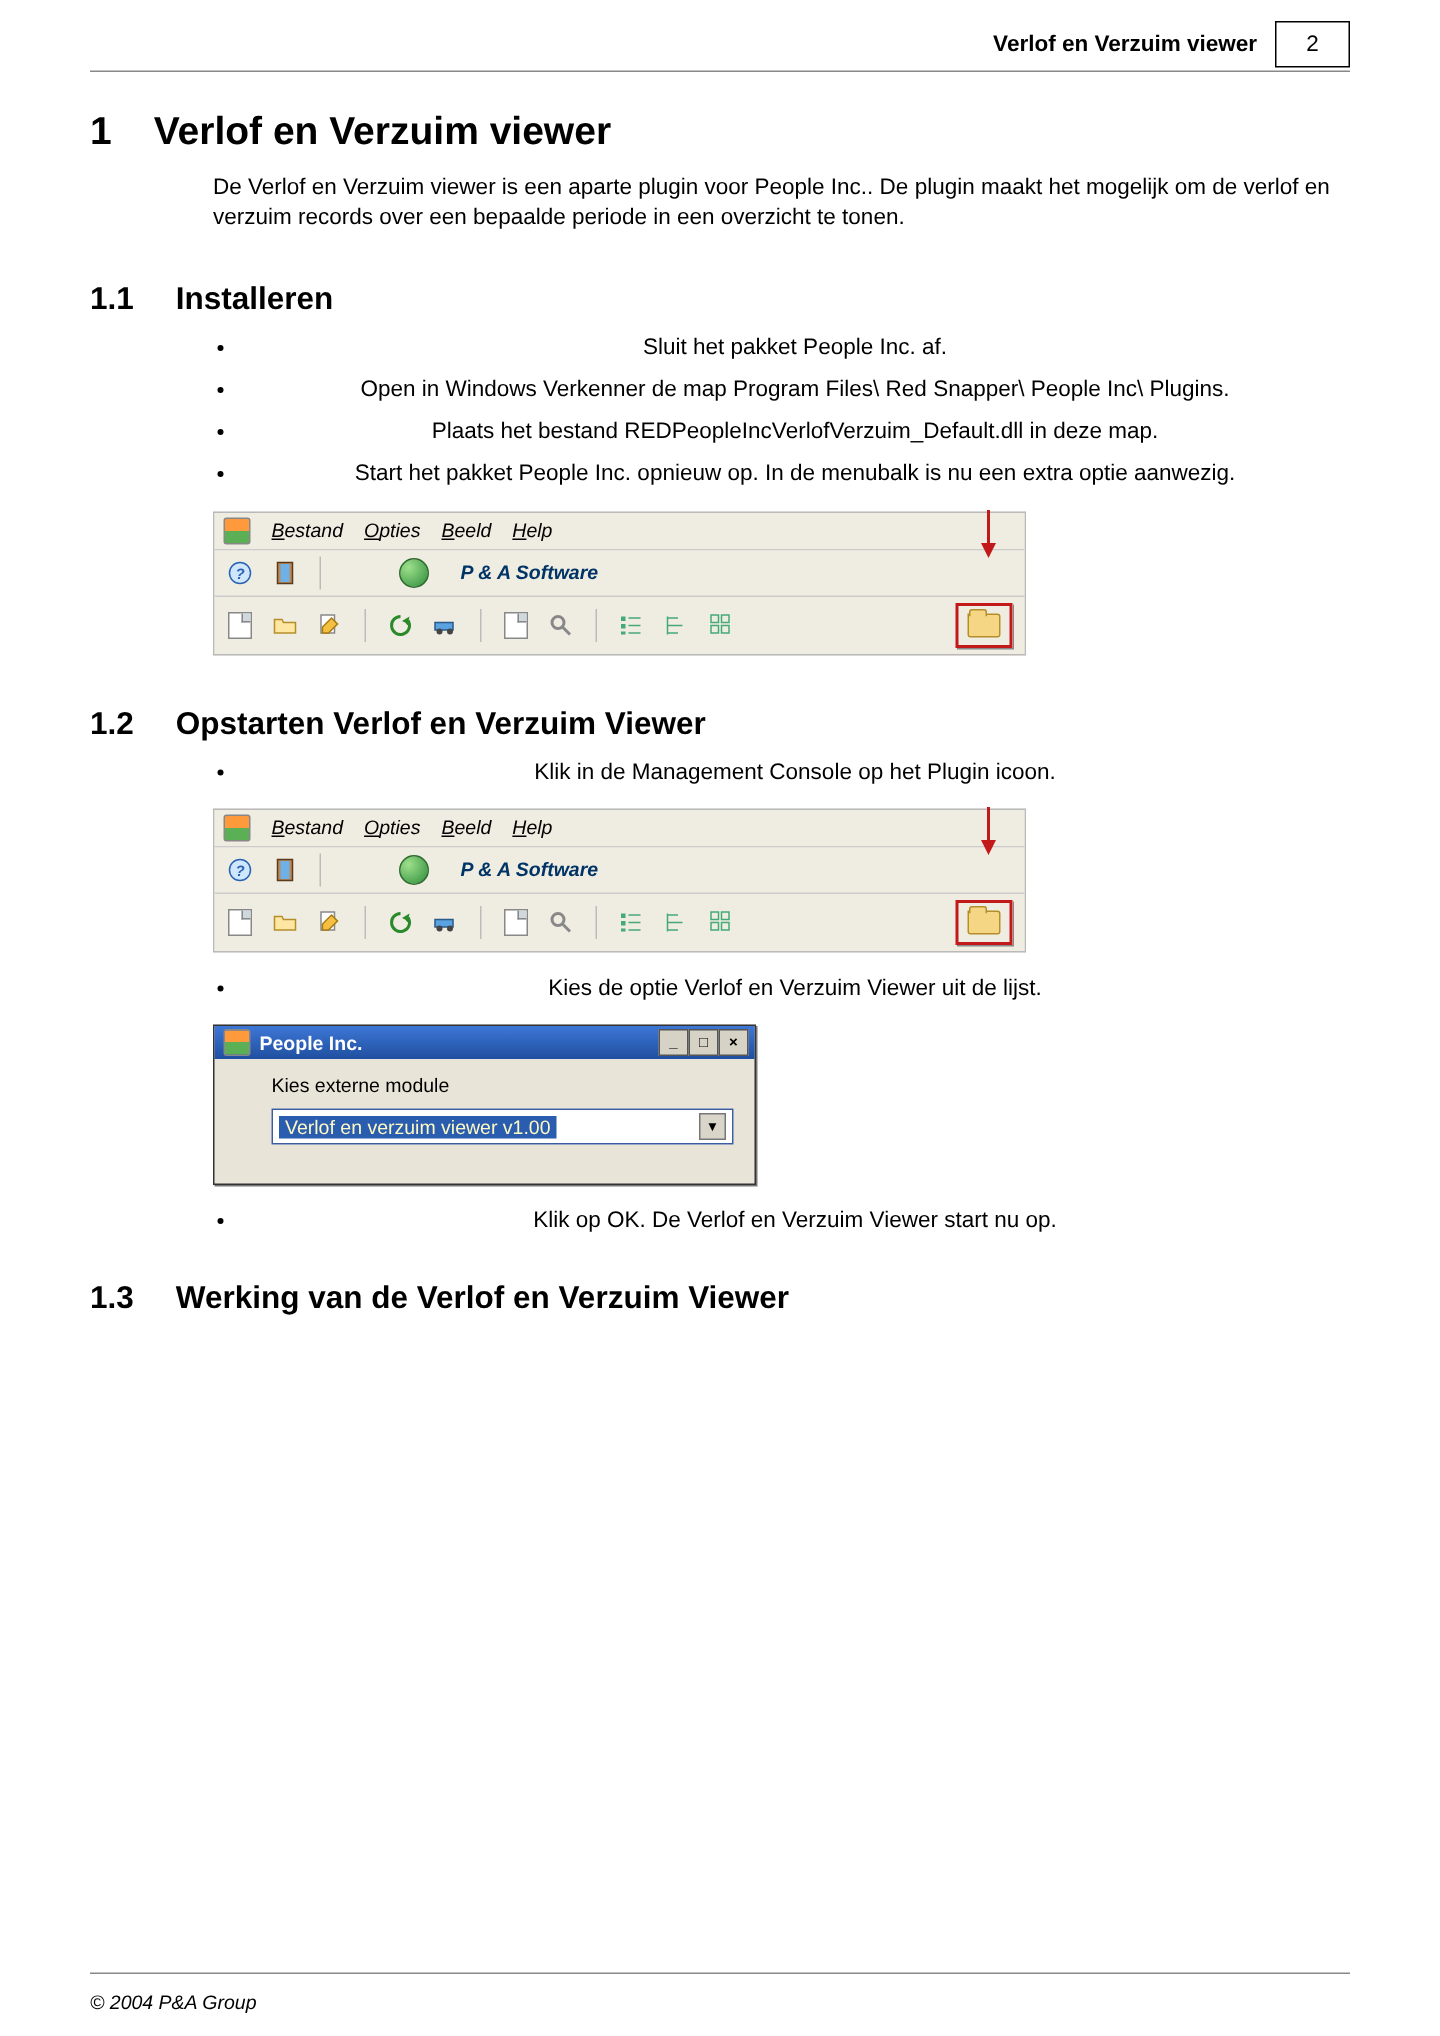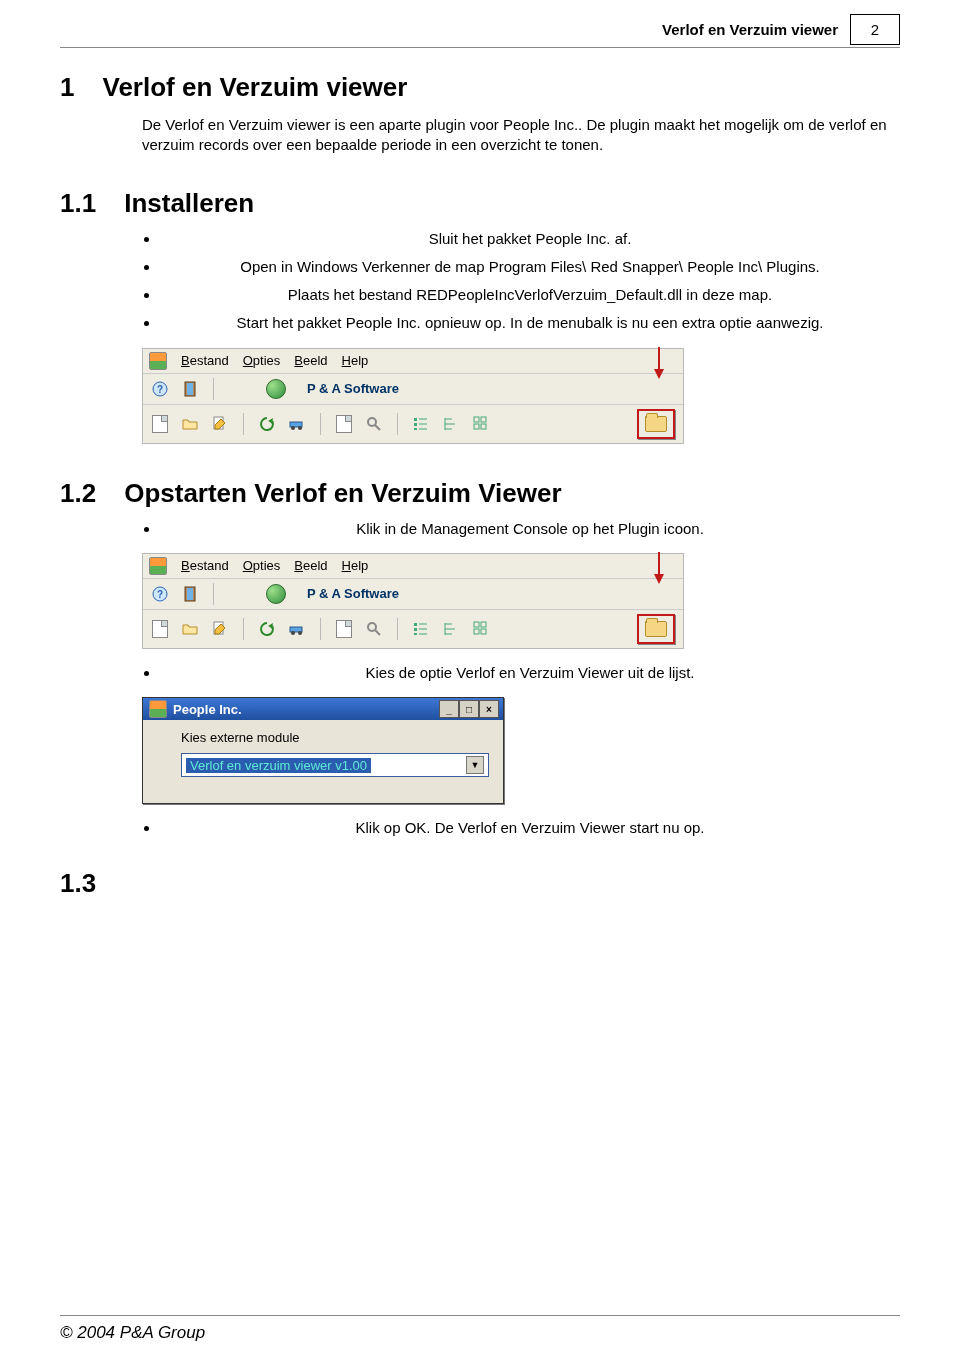--- a/index.html
+++ b/index.html
@@ -38,21 +38,21 @@
     border: none;
     border-top: 1px solid #888;
     margin: 2px 0 24px 0;
   }
   .h1-row, .h2-row {
     display: flex;
     gap: 28px;
   }
   .h1-row { margin-top: 20px; }
   .h1-num, .h1-text { font-size: 26px; font-weight: bold; }
-  .h2-num, .h2-text { font-size: 26px; font-weight: bold; margin-top: 20px; }
+  .h2-num, .h2-text { font-size: 21px; font-weight: bold; margin-top: 20px; }
   .body-indent {
     margin-left: 82px;
   }
   p {
     margin: 12px 0;
     line-height: 1.35;
   }
   ul.bul {
     margin: 10px 0 10px 0;
     padding-left: 18px;
@@ -64,20 +64,21 @@
   }
 
   
   .toolbar {
     margin: 14px 0;
     width: 540px;
     border: 1px solid #b9b9b9;
     background: #efece1;
     font-size: 13px;
     position: relative;
+    font-style: italic;
   }
   .tb-menurow {
     display: flex;
     align-items: center;
     gap: 14px;
     padding: 3px 6px;
     border-bottom: 1px solid #ccc;
     background: #efece1;
   }
   .tb-appicon {
@@ -168,21 +169,21 @@
     display:flex; align-items:center; justify-content:center;
     font-size:10px; font-family: Arial; color:#000;
   }
   .dlg-body { padding: 10px 14px 14px 14px; margin-left: 24px; }
   .dlg-select {
     display:flex; align-items:center; justify-content:space-between;
     background:#fff; border:1px solid #3c5ca0; padding:2px 4px 2px 4px;
     margin: 8px 0 12px 0;
   }
   .dlg-select .sel-text {
-    background:#2a5db0; color:#5eead4; padding:0 4px;
+    background:#2a5db0; color:#fef9c3; padding:0 4px;
   }
   .dlg-select .sel-arrow {
     width:16px; height:16px; background:#d9d5c9; border:1px solid #777;
     display:flex; align-items:center; justify-content:center; font-size:9px;
   }
   .dlg-btn-row { display:flex; gap:12px; margin-top:4px; }
   .dlg-btn {
     width: 90px; text-align:center;
     border: 1px solid #666; background:#efece1;
     padding: 3px 0;
@@ -191,21 +192,21 @@
 
   .footer {
     position: absolute;
     bottom: 14px;
     left: 60px;
   }
   hr.footline {
     border:none; border-top:1px solid #888;
     position:absolute; bottom:34px; left:60px; right:60px;
   }
-  .footer-text { font-style: italic; font-size:17px; }
+  .footer-text { font-style: italic; font-size:13px; }
 </style>
 </head>
 <body>
 
 <div class="page">
 
   <div class="header-row">
     <span class="header-title">Verlof en Verzuim viewer</span>
     <span class="page-num-box">2</span>
   </div>
@@ -477,20 +478,21 @@
       </div>
     </div>
 
     <ul class="bul">
       <li>Klik op OK. De Verlof en Verzuim Viewer start nu op.</li>
     </ul>
   </div>
 
   <div class="h2-row">
     <span class="h2-num">1.3</span>
+    <span class="h2-text">Werking van de Verlof en Verzuim Viewer</span>
   </div>
 
 
 </div>
 
 <hr class="footline">
 <div class="footer">
   <span class="footer-text">© 2004 P&amp;A Group</span>
 </div>
 

